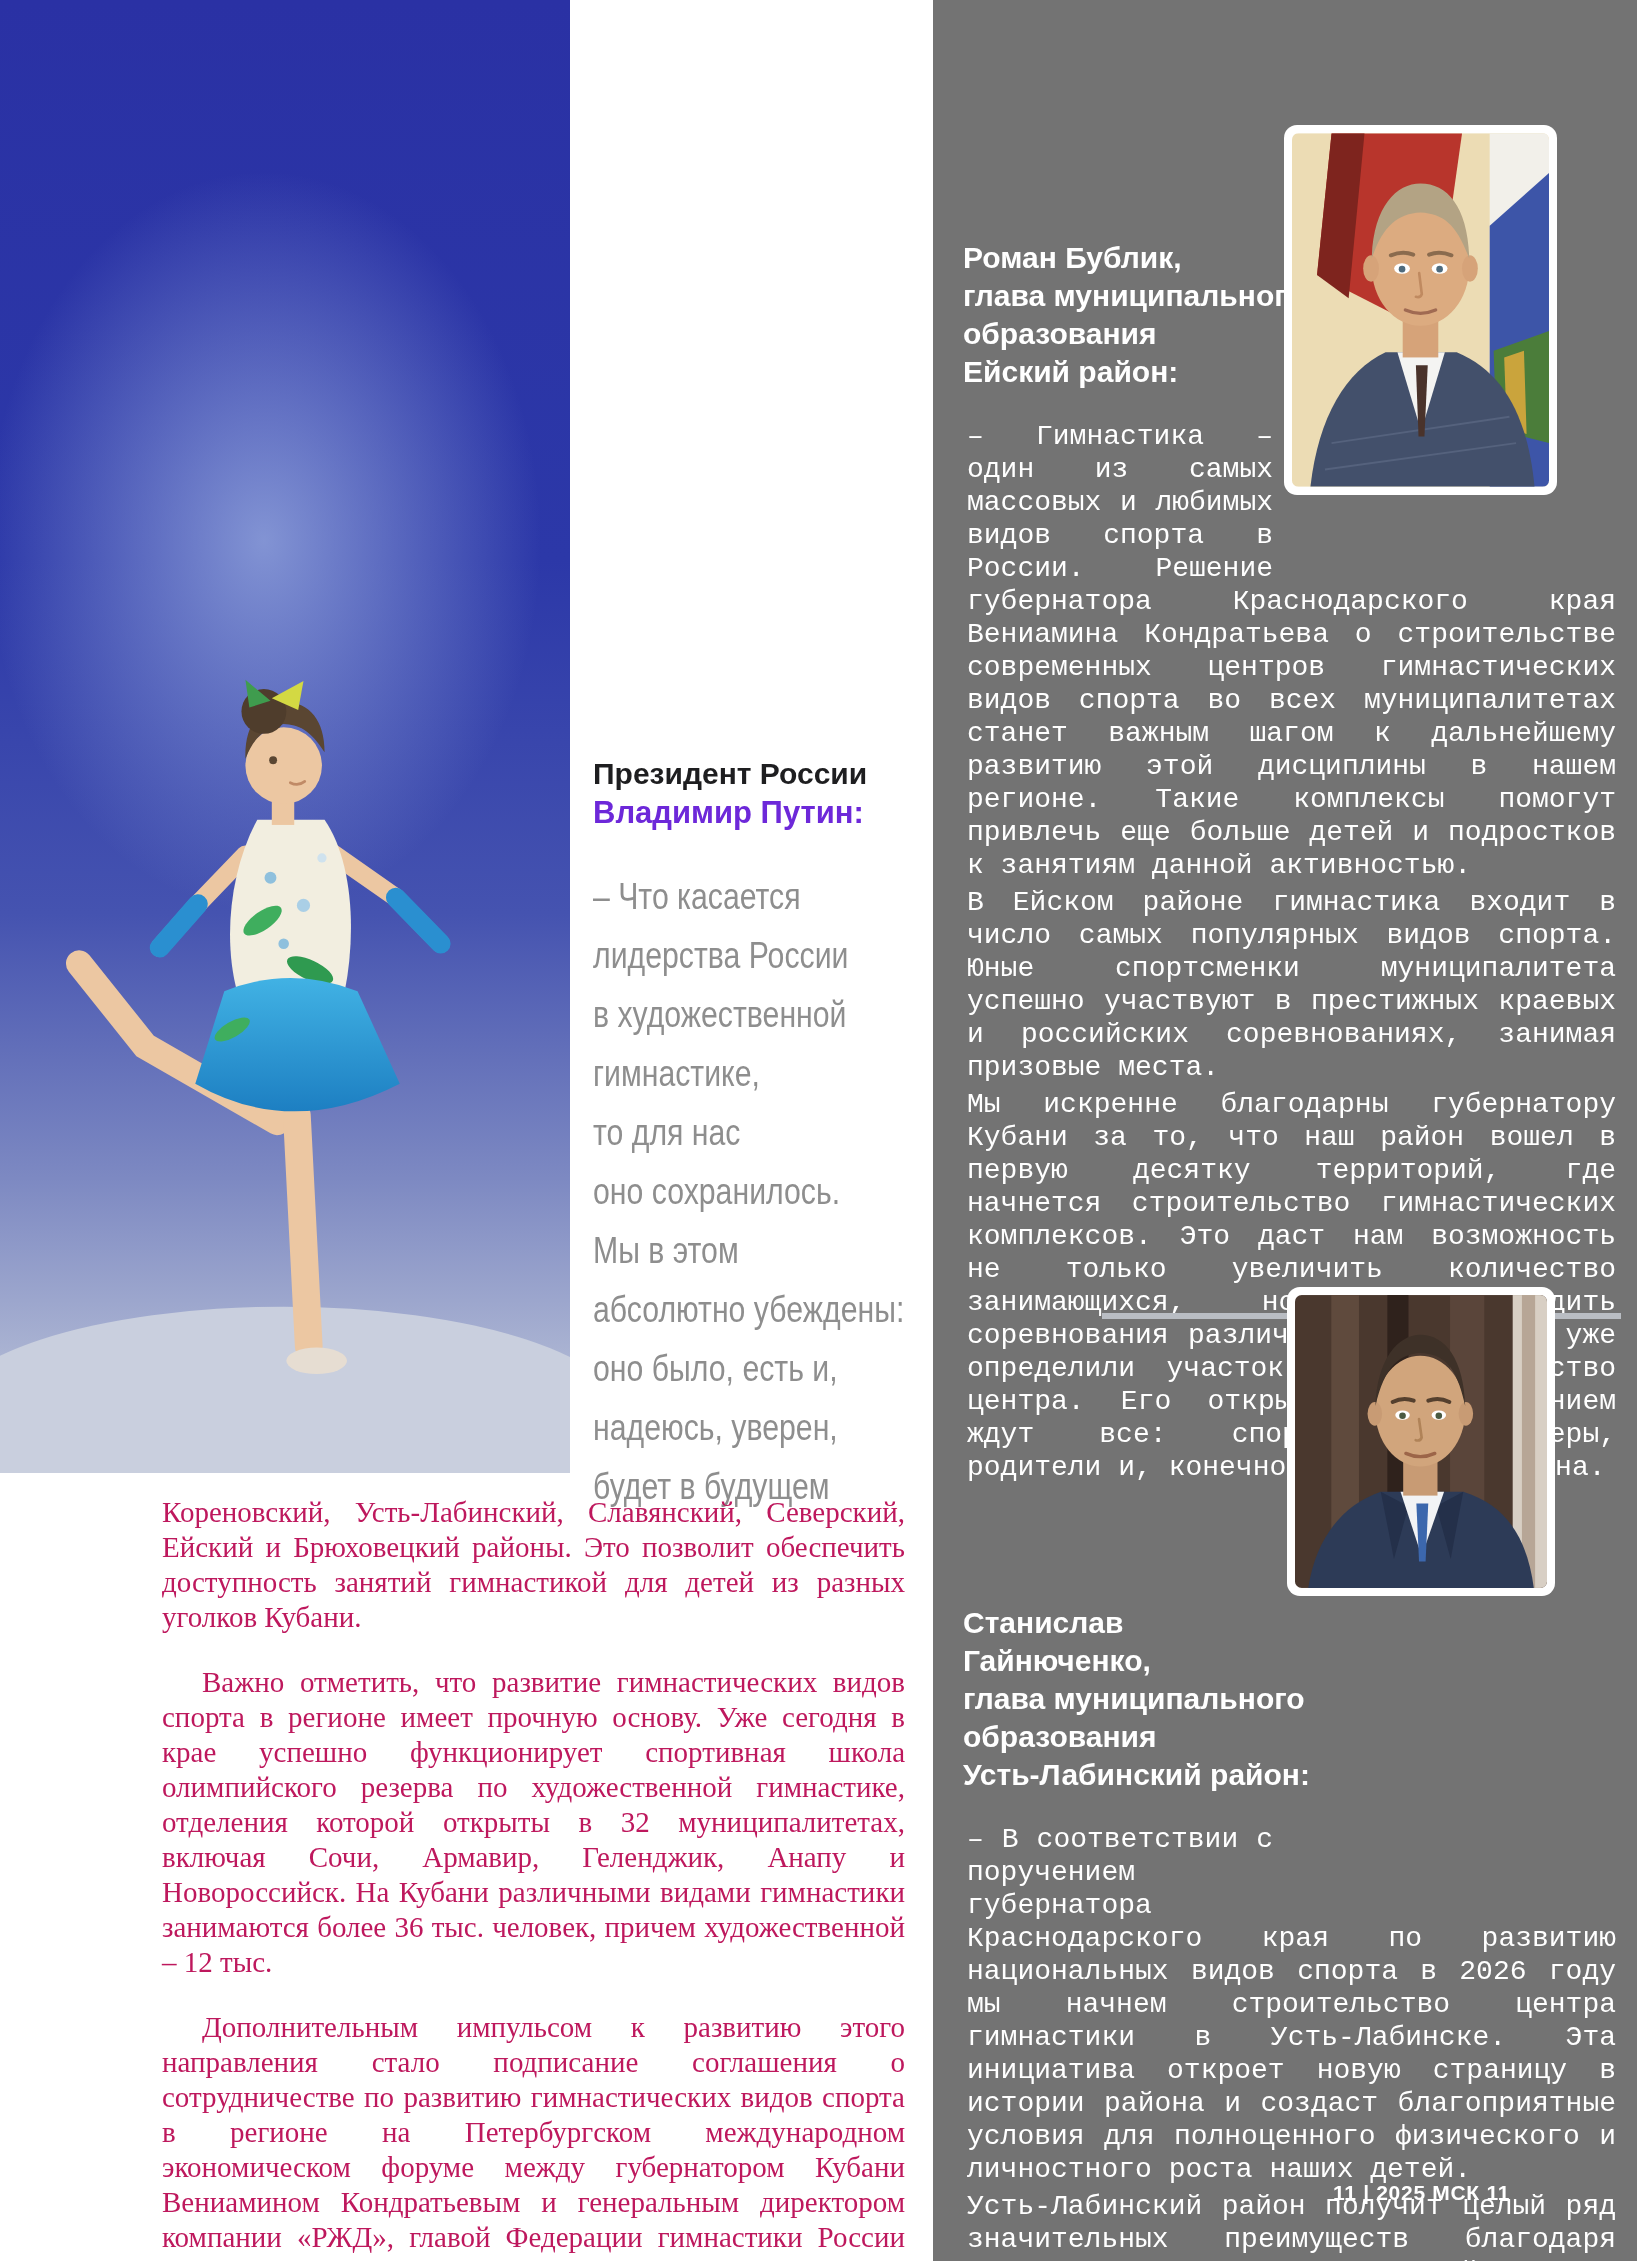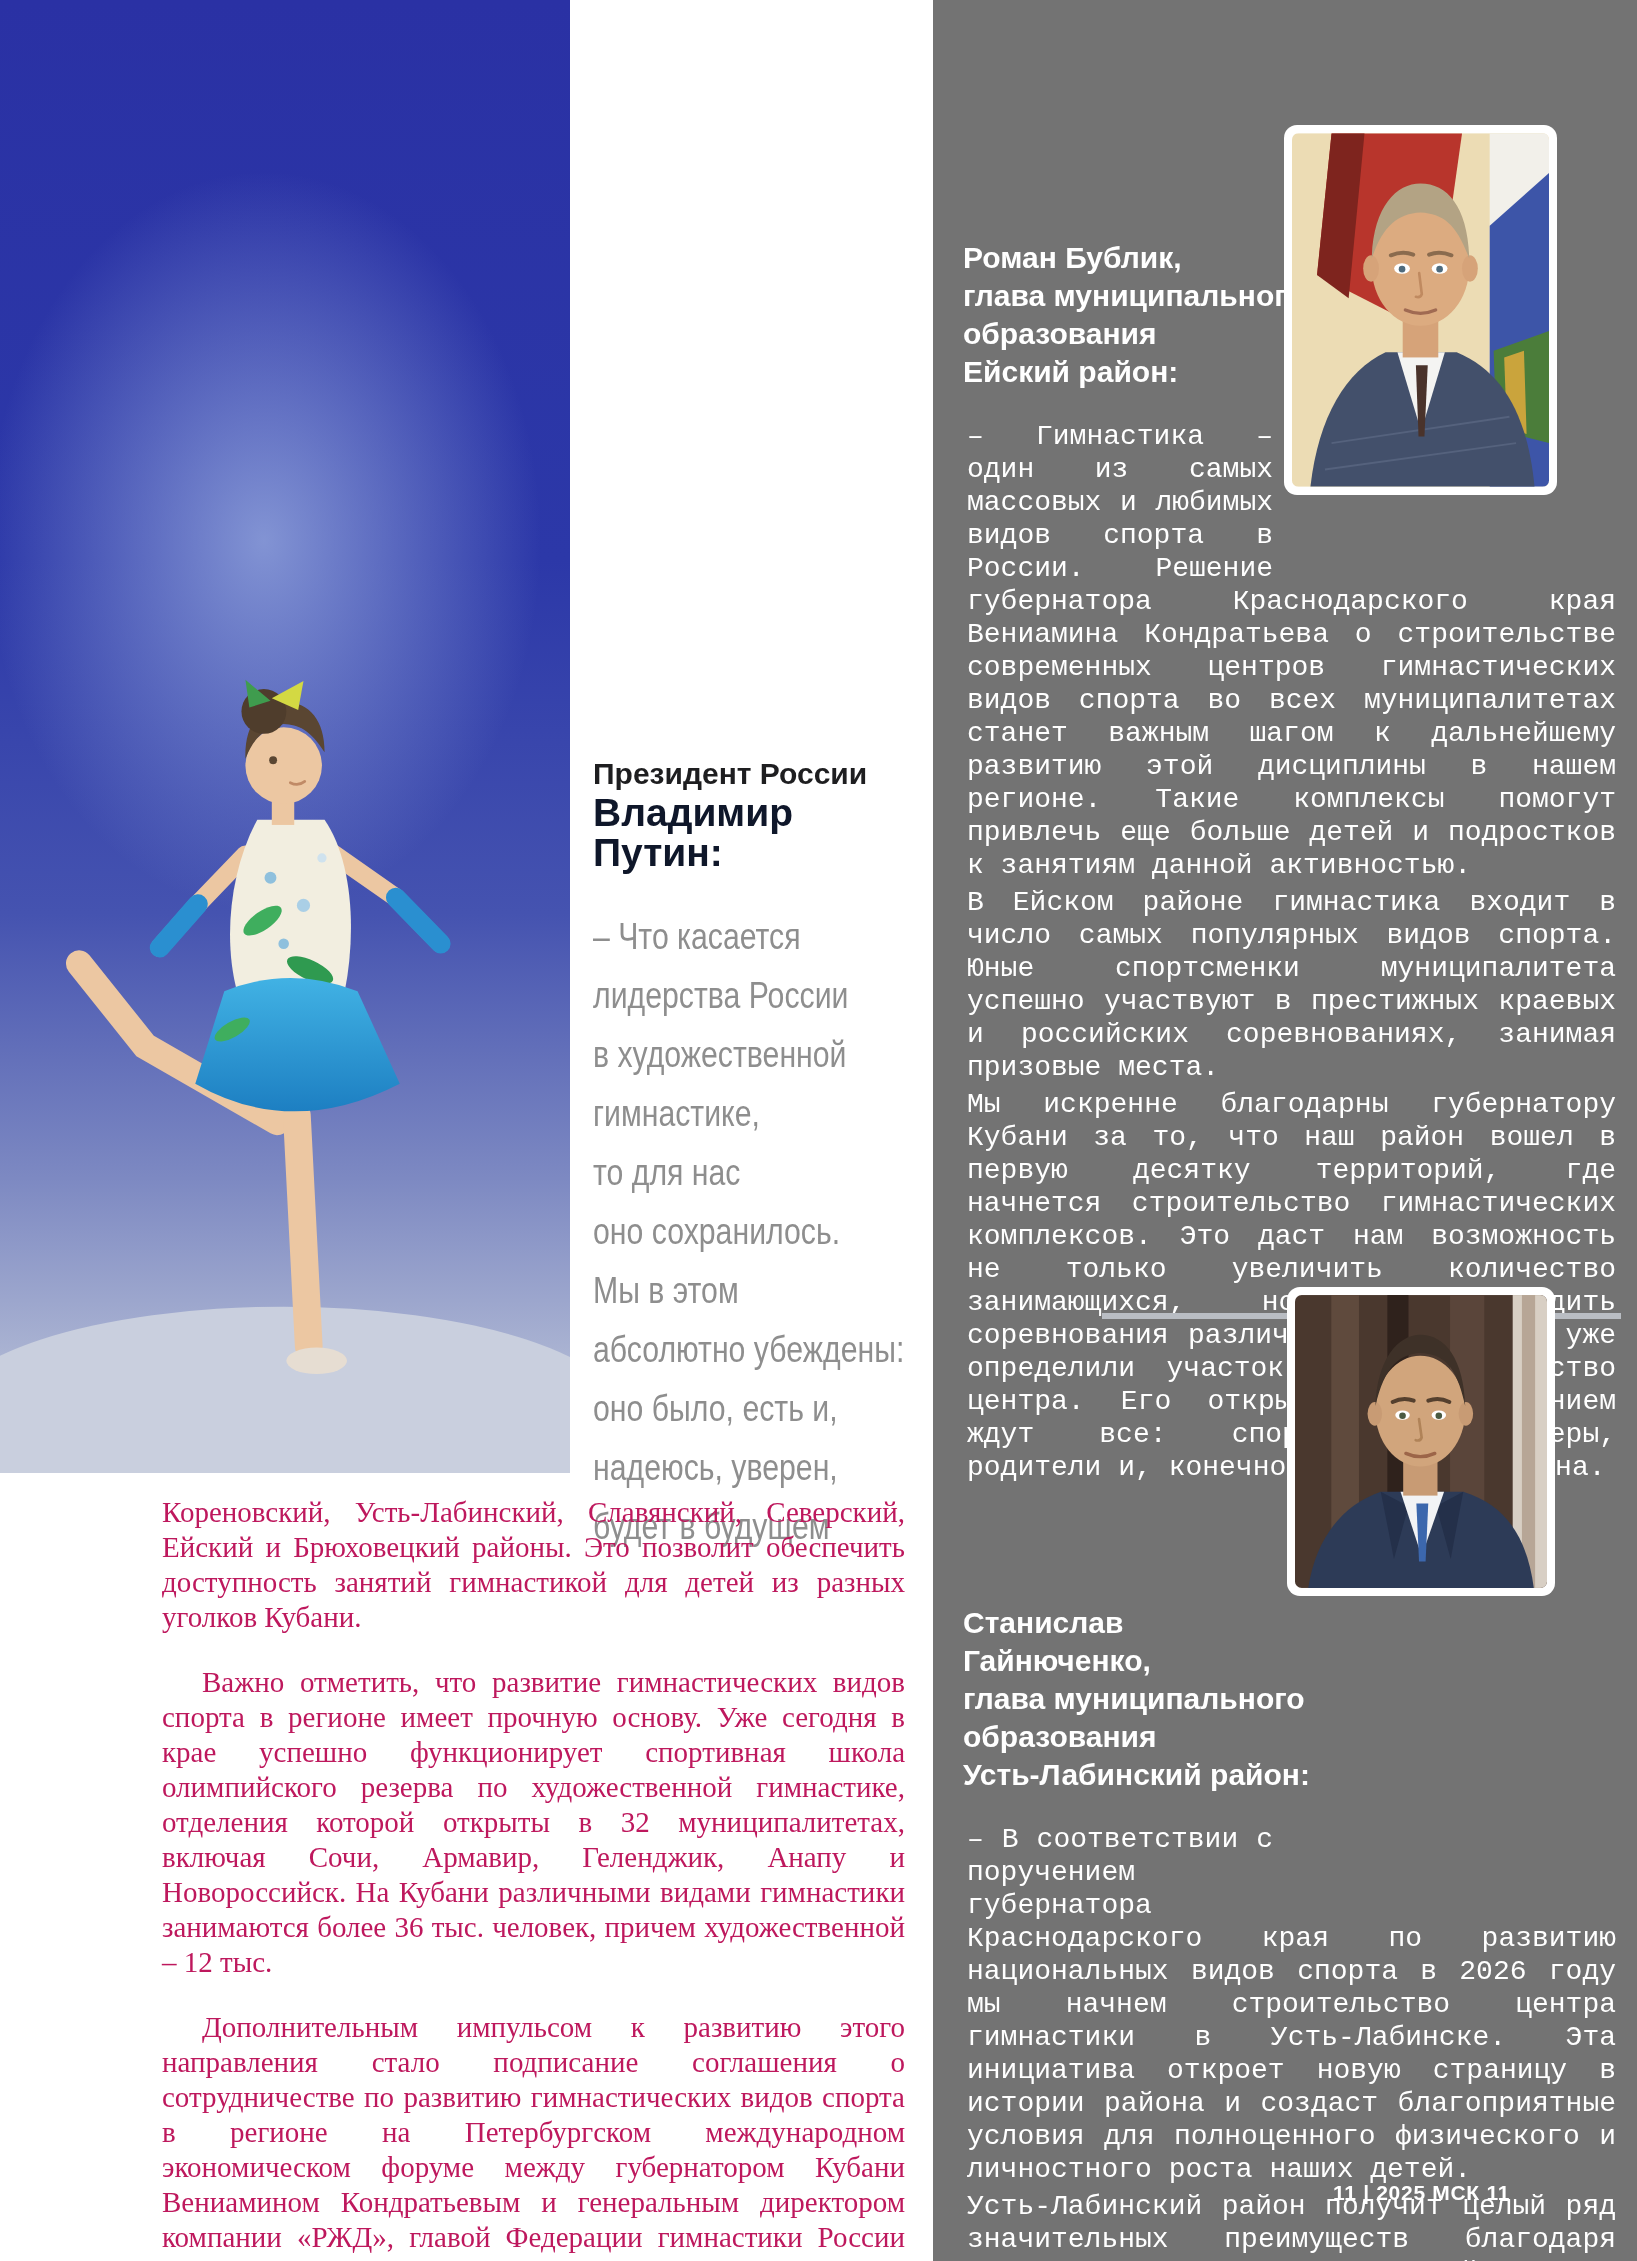--- a/index.html
+++ b/index.html
@@ -6,21 +6,21 @@
   .page{position:relative;width:1637px;height:2261px;background:#ffffff;overflow:hidden;
         font-family:"Liberation Sans",sans-serif;}
 
   
   .gymnast-photo{position:absolute;left:0;top:0;width:570px;height:1473px;}
   .gymnast-photo svg{display:block;width:100%;height:100%;}
 
   
   .pullquote{position:absolute;left:593px;top:754px;width:321px;}
   .pq-kicker{font-size:30px;line-height:39px;color:#1e1e20;font-weight:700;}
-  .pq-speaker{font-size:39px;line-height:40px;color:#0f172a;font-weight:700;}
+  .pq-speaker{font-size:31px;line-height:40px;color:#6d28d9;font-weight:700;}
   .pq-lines{margin-top:34px;}
   .pq-line{font-size:36px;line-height:59px;color:#8e8e8e;font-weight:500;white-space:nowrap;
            transform:scaleX(.84);transform-origin:0 50%;}
 
   
   .article{position:absolute;left:162px;top:1495px;width:743px;
            font-family:"Liberation Serif",serif;font-size:29px;line-height:35px;color:#be185d;
            text-align:justify;hyphens:auto;}
   .article p{margin:0;}
   .article p + p{text-indent:40px;margin-top:30px;}

